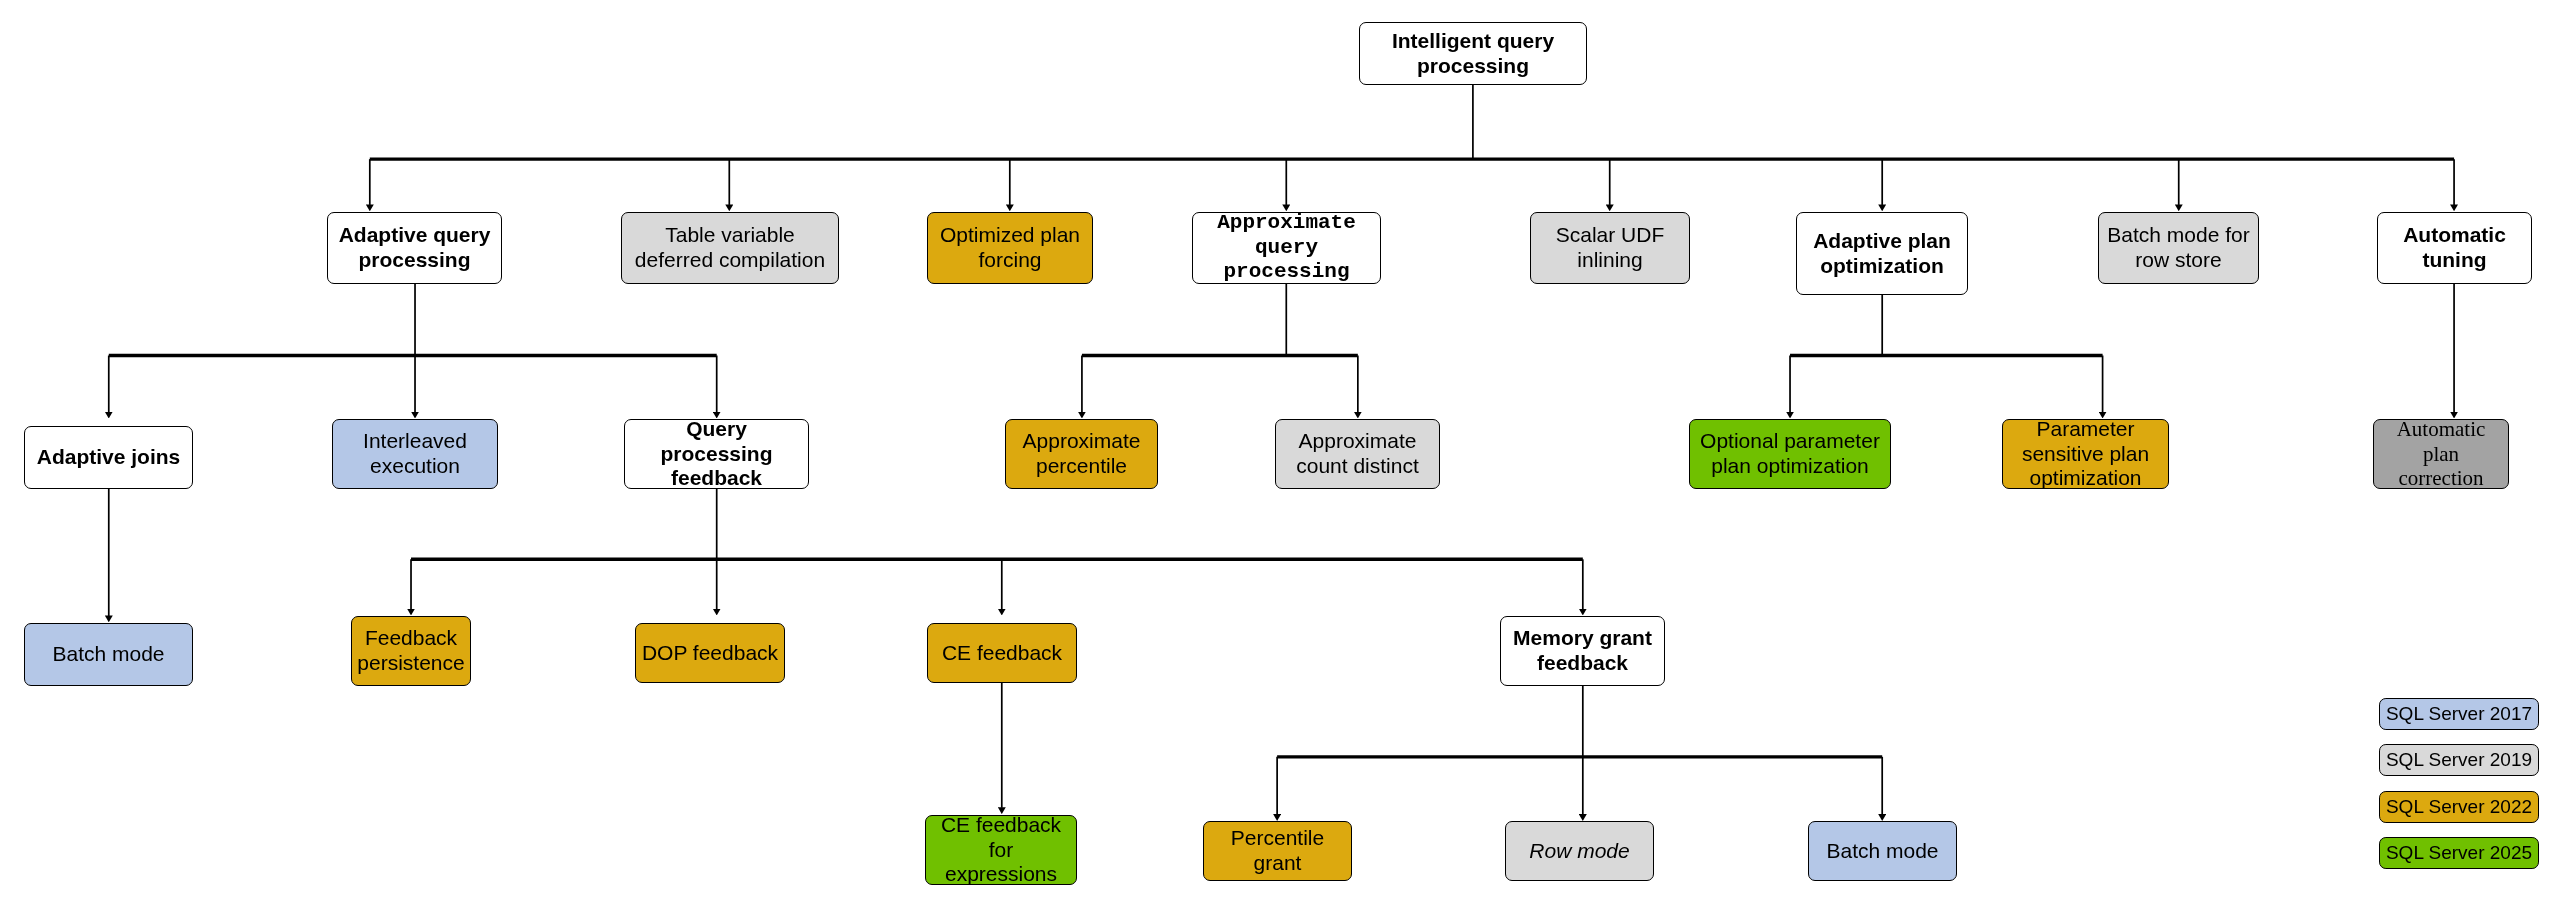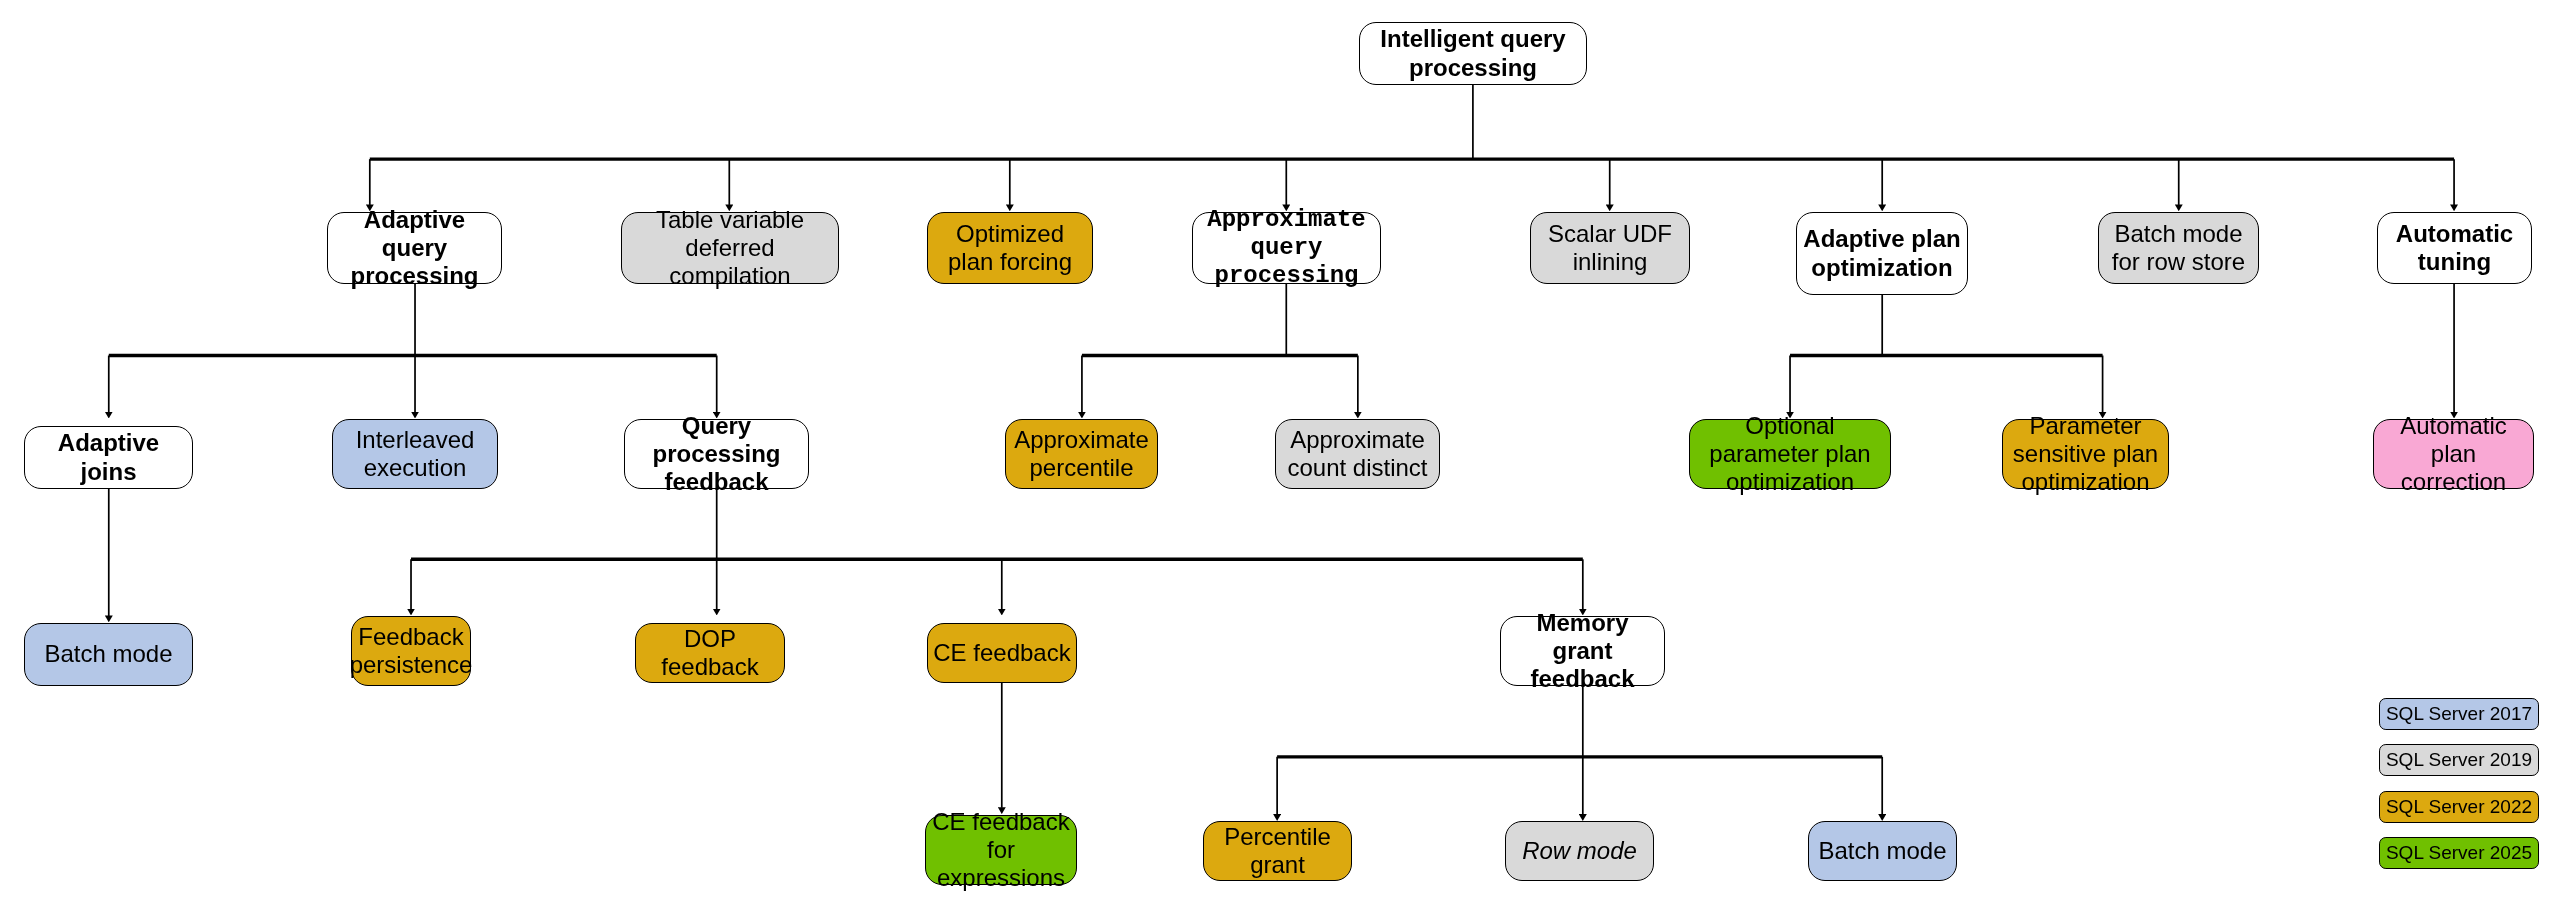--- a/index.html
+++ b/index.html
@@ -2,24 +2,24 @@
 <html style="font-size:9.2px"><head>
 <meta charset="utf-8">
 <style>
   html,body{margin:0;padding:0;background:#ffffff;}
   body{width:2576px;height:916px;overflow:hidden;
        font-family:"Liberation Sans",sans-serif;}
   #stage{position:relative;width:2576px;height:916px;background:#fff;}
   svg.wires{position:absolute;left:0;top:0;width:2576px;height:916px;
             pointer-events:none;}
   .node{position:absolute;box-sizing:border-box;
-        border:1.7px solid #000;border-radius:17px;
+        border:1.7px solid #000;border-radius:7px;
         display:flex;align-items:center;justify-content:center;
         text-align:center;line-height:1.18;color:#000;
-        font-size:24px;padding:2.3px 4.6px;background:#fff;}
+        font-size:21px;padding:2.3px 4.6px;background:#fff;}
   .node.bold{font-weight:bold;}
   .legend-item{position:absolute;box-sizing:border-box;
         border:1.7px solid #000;border-radius:6.9px;
         display:flex;align-items:center;justify-content:center;
         font-size:19px;color:#000;background:#fff;}
 </style>
 </head>
 <body>
 
 <div id="stage">
@@ -111,21 +111,21 @@
       </div>
       <div class="node" style="left: 1275px; top: 419px; width: 165px; height: 70px; background: rgb(217, 217, 217);">
         <span>Approximate count distinct</span>
       </div>
       <div class="node" style="left: 1689px; top: 419px; width: 202px; height: 70px; background: rgb(112, 192, 0);">
         <span>Optional parameter plan optimization</span>
       </div>
       <div class="node" style="left: 2002px; top: 419px; width: 167px; height: 70px; background: rgb(220, 169, 15);">
         <span>Parameter sensitive plan optimization</span>
       </div>
-      <div class="node" style="left: 2373px; top: 419px; width: 161px; height: 70px; background: #f9a8d4;">
+      <div class="node" style="left: 2373px; top: 419px; width: 136px; height: 70px; background: #a3a3a3; font-family: Liberation Serif, serif;">
         <span>Automatic plan correction</span>
       </div>
       <div class="node" style="left: 24px; top: 623px; width: 169px; height: 63px; background: rgb(180, 199, 231);">
         <span>Batch mode</span>
       </div>
       <div class="node" style="left: 351px; top: 616px; width: 120px; height: 70px; background: rgb(220, 169, 15);">
         <span>Feedback persistence</span>
       </div>
       <div class="node" style="left: 635px; top: 623px; width: 150px; height: 60px; background: rgb(220, 169, 15);">
         <span>DOP feedback</span>

